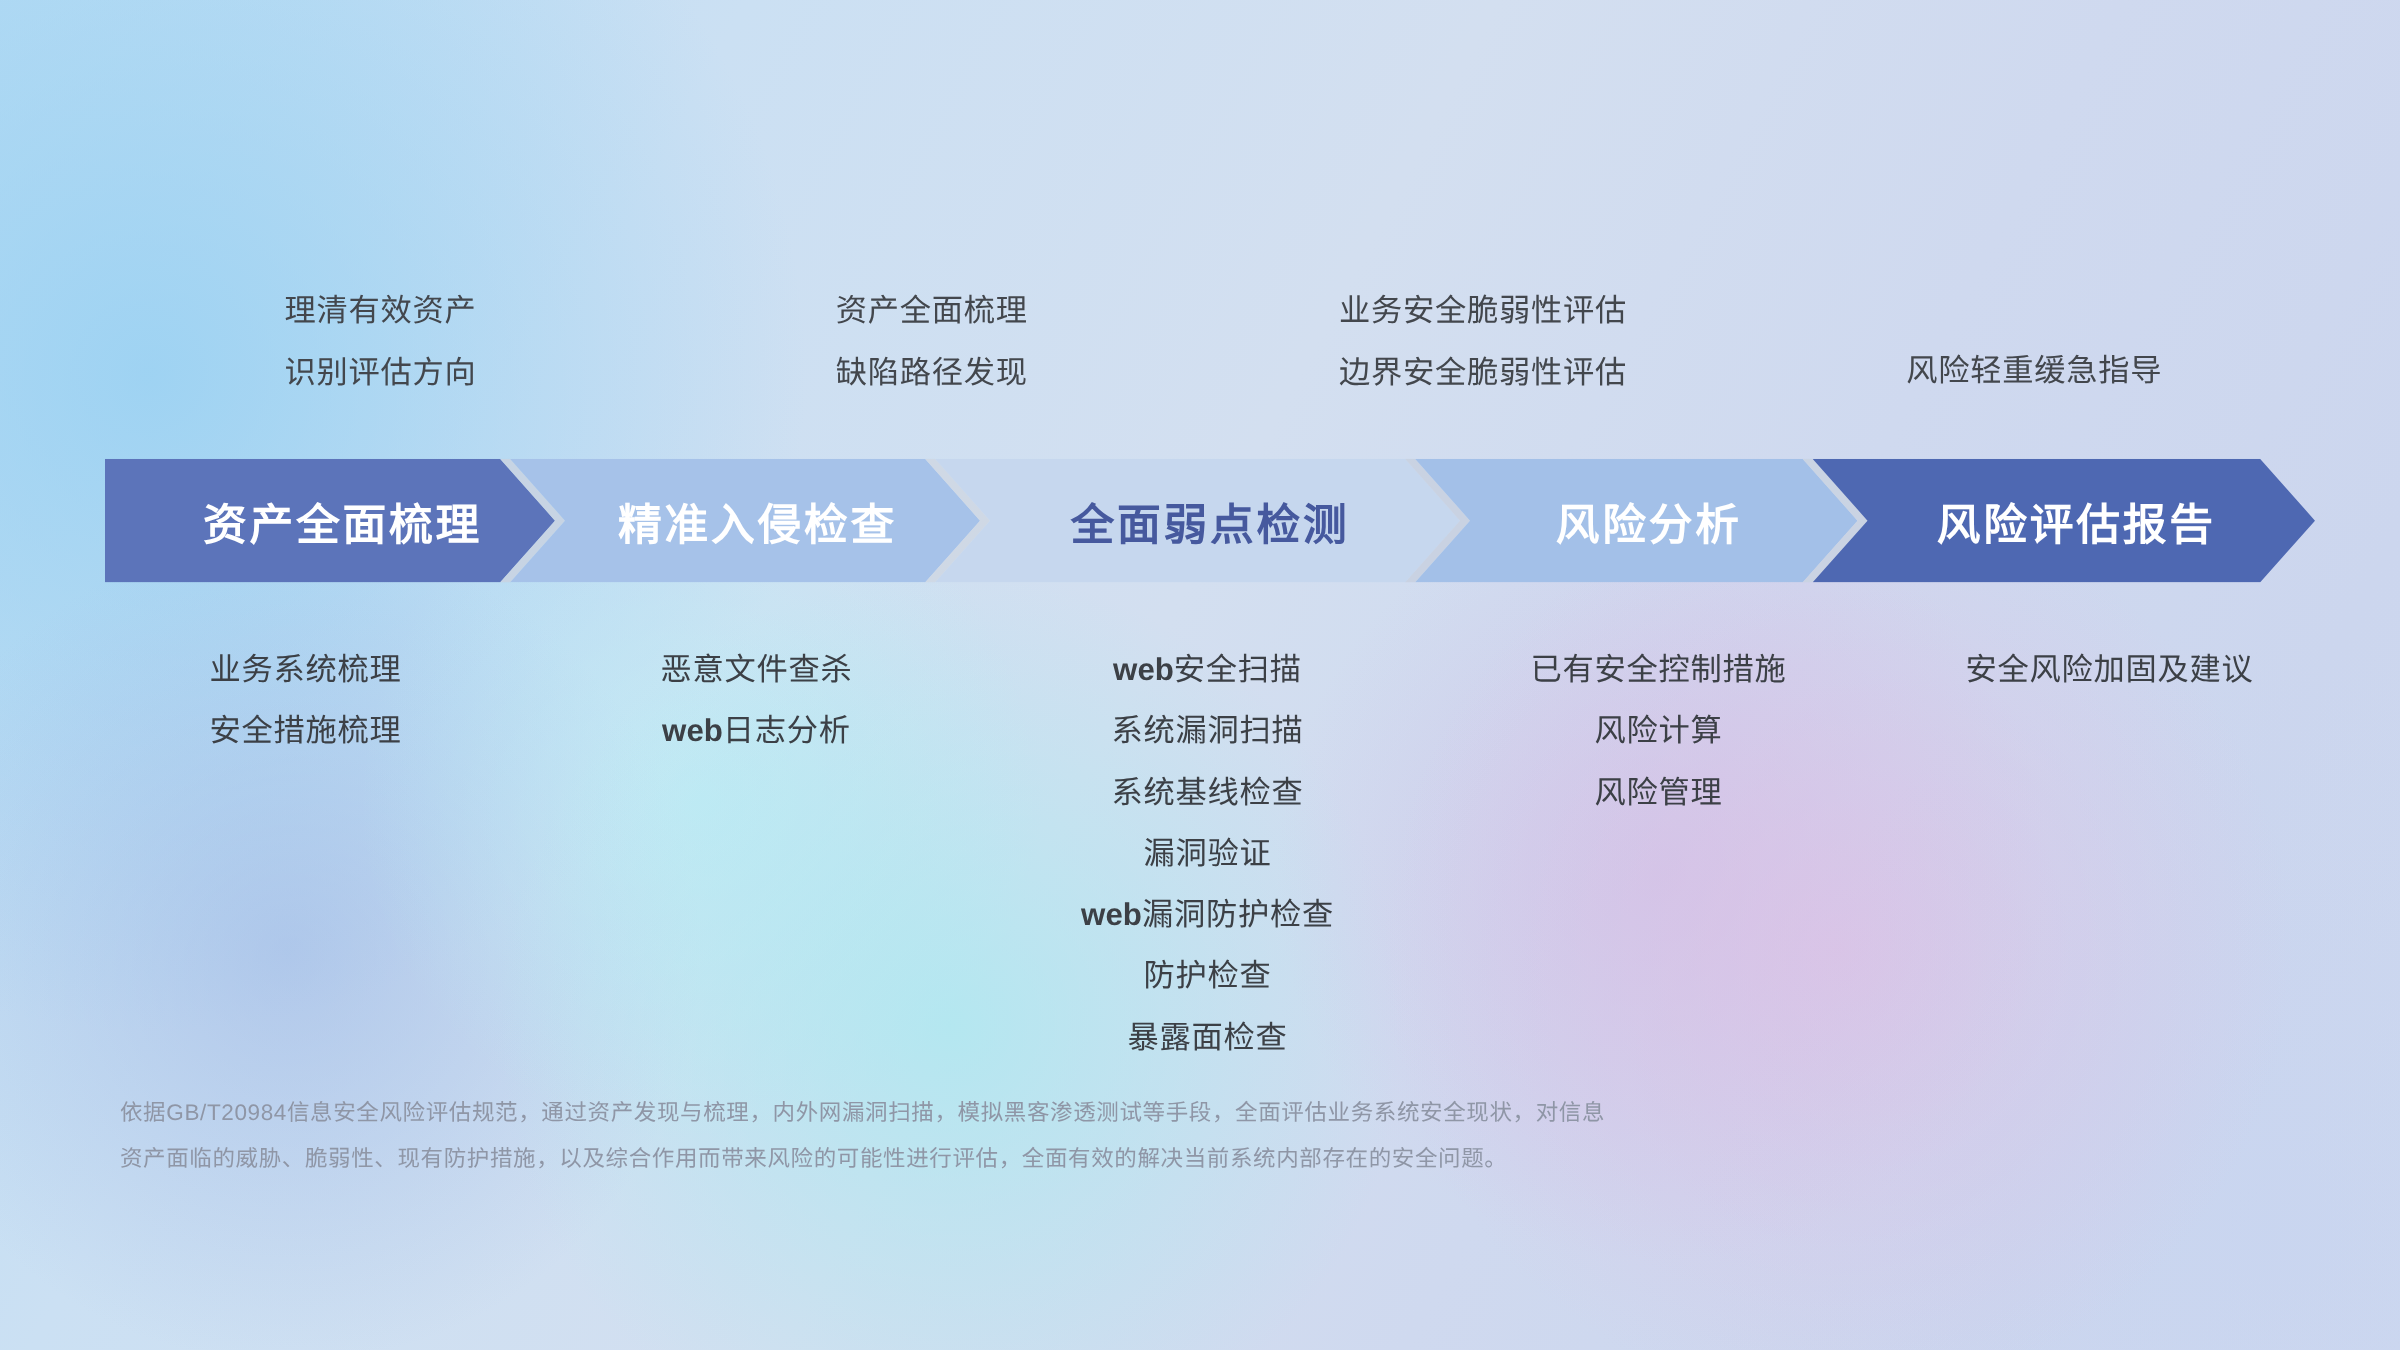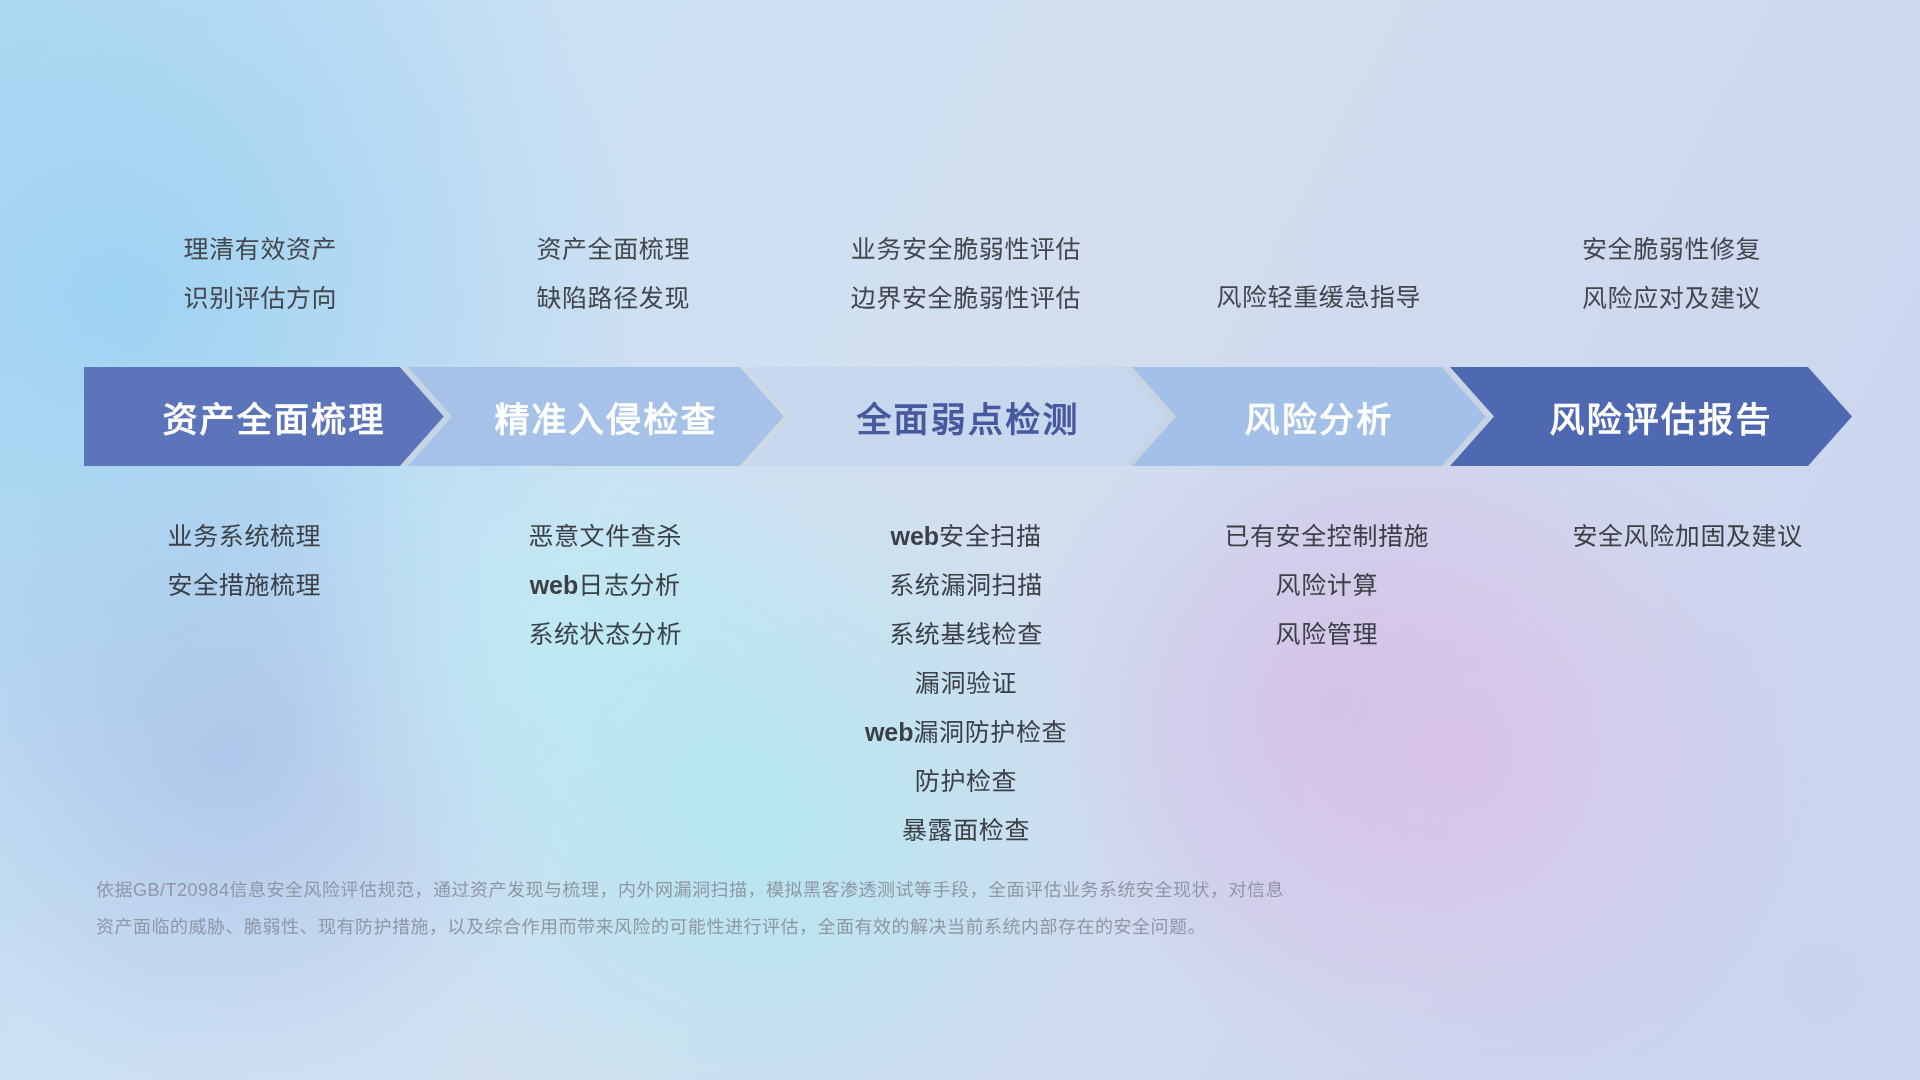--- a/index.html
+++ b/index.html
@@ -135,24 +135,20 @@
       <div class="top-item">资产全面梳理</div>
       <div class="top-item">缺陷路径发现</div>
     </div>
     <div class="col">
       <div class="top-item">业务安全脆弱性评估</div>
       <div class="top-item">边界安全脆弱性评估</div>
     </div>
     <div class="col col-offset-4">
       <div class="top-item">风险轻重缓急指导</div>
     </div>
-    <div class="col">
-      <div class="top-item">安全脆弱性修复</div>
-      <div class="top-item">风险应对及建议</div>
-    </div>
   </div>
 
   <div id="chevron-band">
 
     <div class="chev first" style="left:0px; width:360px; background:#5c74ba;">
       <span class="chev-label" style="color:#ffffff;">资产全面梳理</span>
     </div>
     <div class="chev-sep" style="left:316px;">
       <svg width="52" height="99" viewBox="0 0 52 99" aria-hidden="true">
         <polygon points="0,0 44,49.5 0,99 8,99 52,49.5 8,0" fill="#c9d2e0" opacity="0.85"></polygon>
@@ -194,21 +190,20 @@
   <div class="col-row" id="bottom-row">
 
     <div class="col">
       <div class="bot-item">业务系统梳理</div>
       <div class="bot-item">安全措施梳理</div>
     </div>
 
     <div class="col">
       <div class="bot-item">恶意文件查杀</div>
       <div class="bot-item"><b>web</b><span>日志分析</span></div>
-      <div class="bot-item">系统状态分析</div>
     </div>
 
     <div class="col">
       <div class="bot-item"><b>web</b><span>安全扫描</span></div>
       <div class="bot-item">系统漏洞扫描</div>
       <div class="bot-item">系统基线检查</div>
       <div class="bot-item">漏洞验证</div>
       <div class="bot-item"><b>web</b><span>漏洞防护检查</span></div>
       <div class="bot-item">防护检查</div>
       <div class="bot-item">暴露面检查</div>

